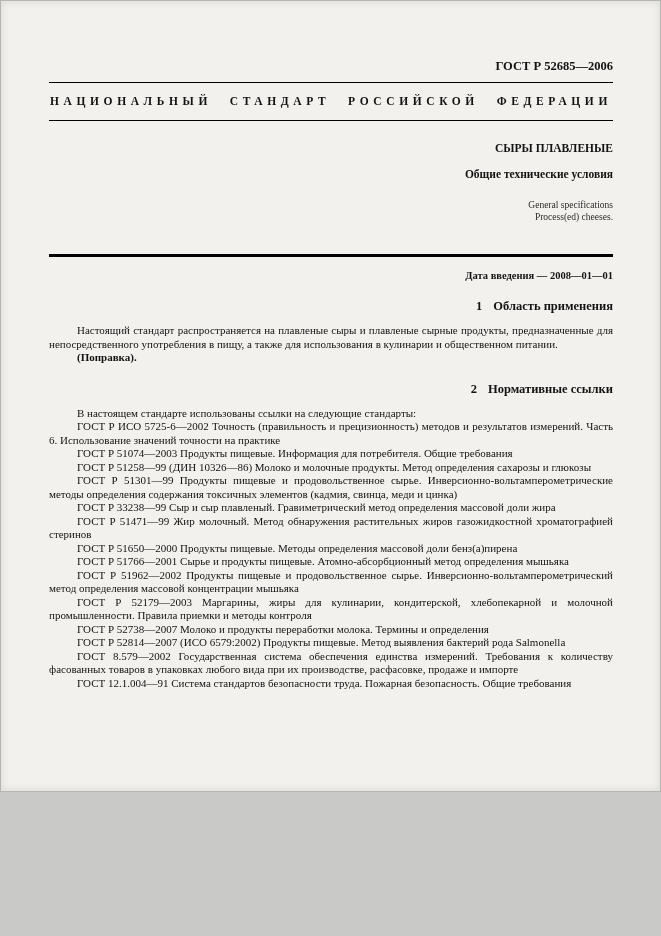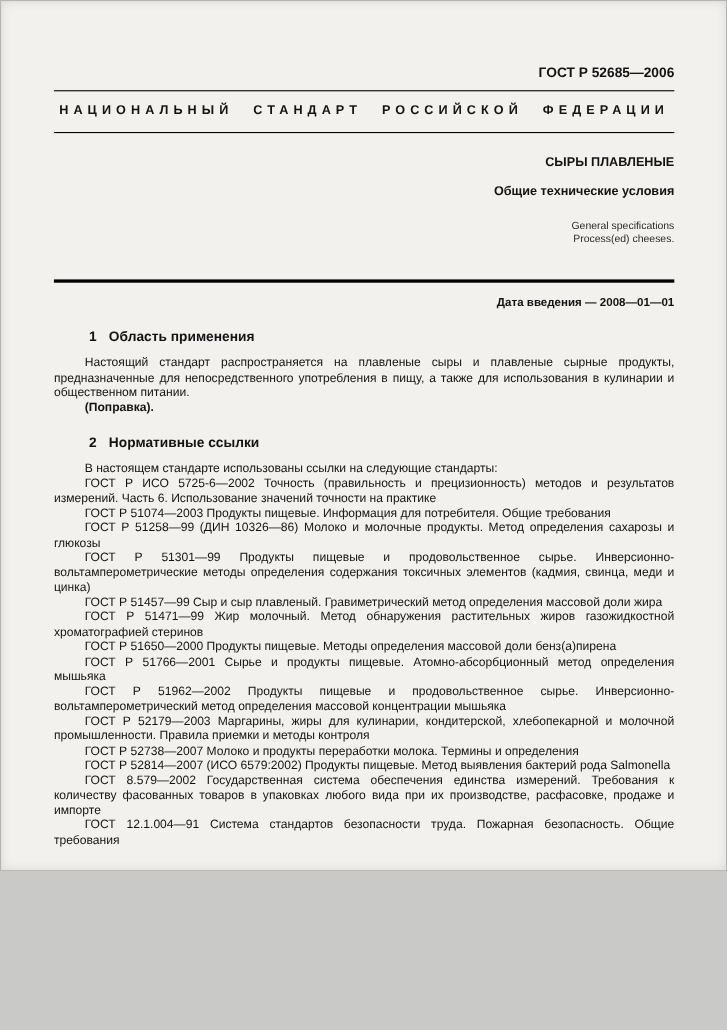--- a/index.html
+++ b/index.html
@@ -9,21 +9,21 @@
   }
   .page {
     position: relative;
     width: 661px;
     height: 792px;
     margin: 0;
     background: #f2f1ee;
     box-sizing: border-box;
     border: 1px solid #b5b5b2;
     box-shadow: inset 0 0 10px rgba(0,0,0,0.10);
-    font-family: Liberation Sans, sans-serif;
+    font-family: Liberation Serif, serif;
     color: #131313;
     overflow: hidden;
   }
   .content {
     position: absolute;
     left: 48px;
     right: 47px;
     top: 0;
   }
   .doc-number {
@@ -78,20 +78,21 @@
     font-weight: bold;
     font-size: 10.5px;
     line-height: 13px;
   }
   .section-heading {
     margin: 17px 0 10px 0;
     padding-left: 32px;
     font-weight: bold;
     font-size: 12.5px;
     line-height: 15px;
+    text-align: right;
   }
   .section-heading .sec-num { margin-right: 11px; }
   .body-text p {
     margin: 0;
     font-size: 11px;
     line-height: 13.5px;
     text-align: justify;
     text-indent: 28px;
   }
   .body-text p.amendment { font-weight: bold; }
@@ -156,21 +157,21 @@
     <div class="section-heading">
       <span class="sec-num">2</span><span>Нормативные ссылки</span>
     </div>
 
     <div class="body-text">
       <p>В настоящем стандарте использованы ссылки на следующие стандарты:</p>
       <p>ГОСТ Р ИСО 5725-6—2002 Точность (правильность и прецизионность) методов и результатов измерений. Часть 6. Использование значений точности на практике</p>
       <p>ГОСТ Р 51074—2003 Продукты пищевые. Информация для потребителя. Общие требования</p>
       <p>ГОСТ Р 51258—99 (ДИН 10326—86) Молоко и молочные продукты. Метод определения сахарозы и глюкозы</p>
       <p>ГОСТ Р 51301—99 Продукты пищевые и продовольственное сырье. Инверсионно-вольтамперометрические методы определения содержания токсичных элементов (кадмия, свинца, меди и цинка)</p>
-      <p>ГОСТ Р 51457—99 Сыр и сыр плавленый. Гравиметрический метод определения массовой доли жира</p>
+      <p>ГОСТ Р 33238—99 Сыр и сыр плавленый. Гравиметрический метод определения массовой доли жира</p>
       <p>ГОСТ Р 51471—99 Жир молочный. Метод обнаружения растительных жиров газожидкостной хроматографией стеринов</p>
       <p>ГОСТ Р 51650—2000 Продукты пищевые. Методы определения массовой доли бенз(а)пирена</p>
       <p>ГОСТ Р 51766—2001 Сырье и продукты пищевые. Атомно-абсорбционный метод определения мышьяка</p>
       <p>ГОСТ Р 51962—2002 Продукты пищевые и продовольственное сырье. Инверсионно-вольтамперометрический метод определения массовой концентрации мышьяка</p>
       <p>ГОСТ Р 52179—2003 Маргарины, жиры для кулинарии, кондитерской, хлебопекарной и молочной промышленности. Правила приемки и методы контроля</p>
       <p>ГОСТ Р 52738—2007 Молоко и продукты переработки молока. Термины и определения</p>
       <p>ГОСТ Р 52814—2007 (ИСО 6579:2002) Продукты пищевые. Метод выявления бактерий рода Salmonella</p>
       <p>ГОСТ 8.579—2002 Государственная система обеспечения единства измерений. Требования к количеству фасованных товаров в упаковках любого вида при их производстве, расфасовке, продаже и импорте</p>
       <p>ГОСТ 12.1.004—91 Система стандартов безопасности труда. Пожарная безопасность. Общие требования</p>
     </div>

